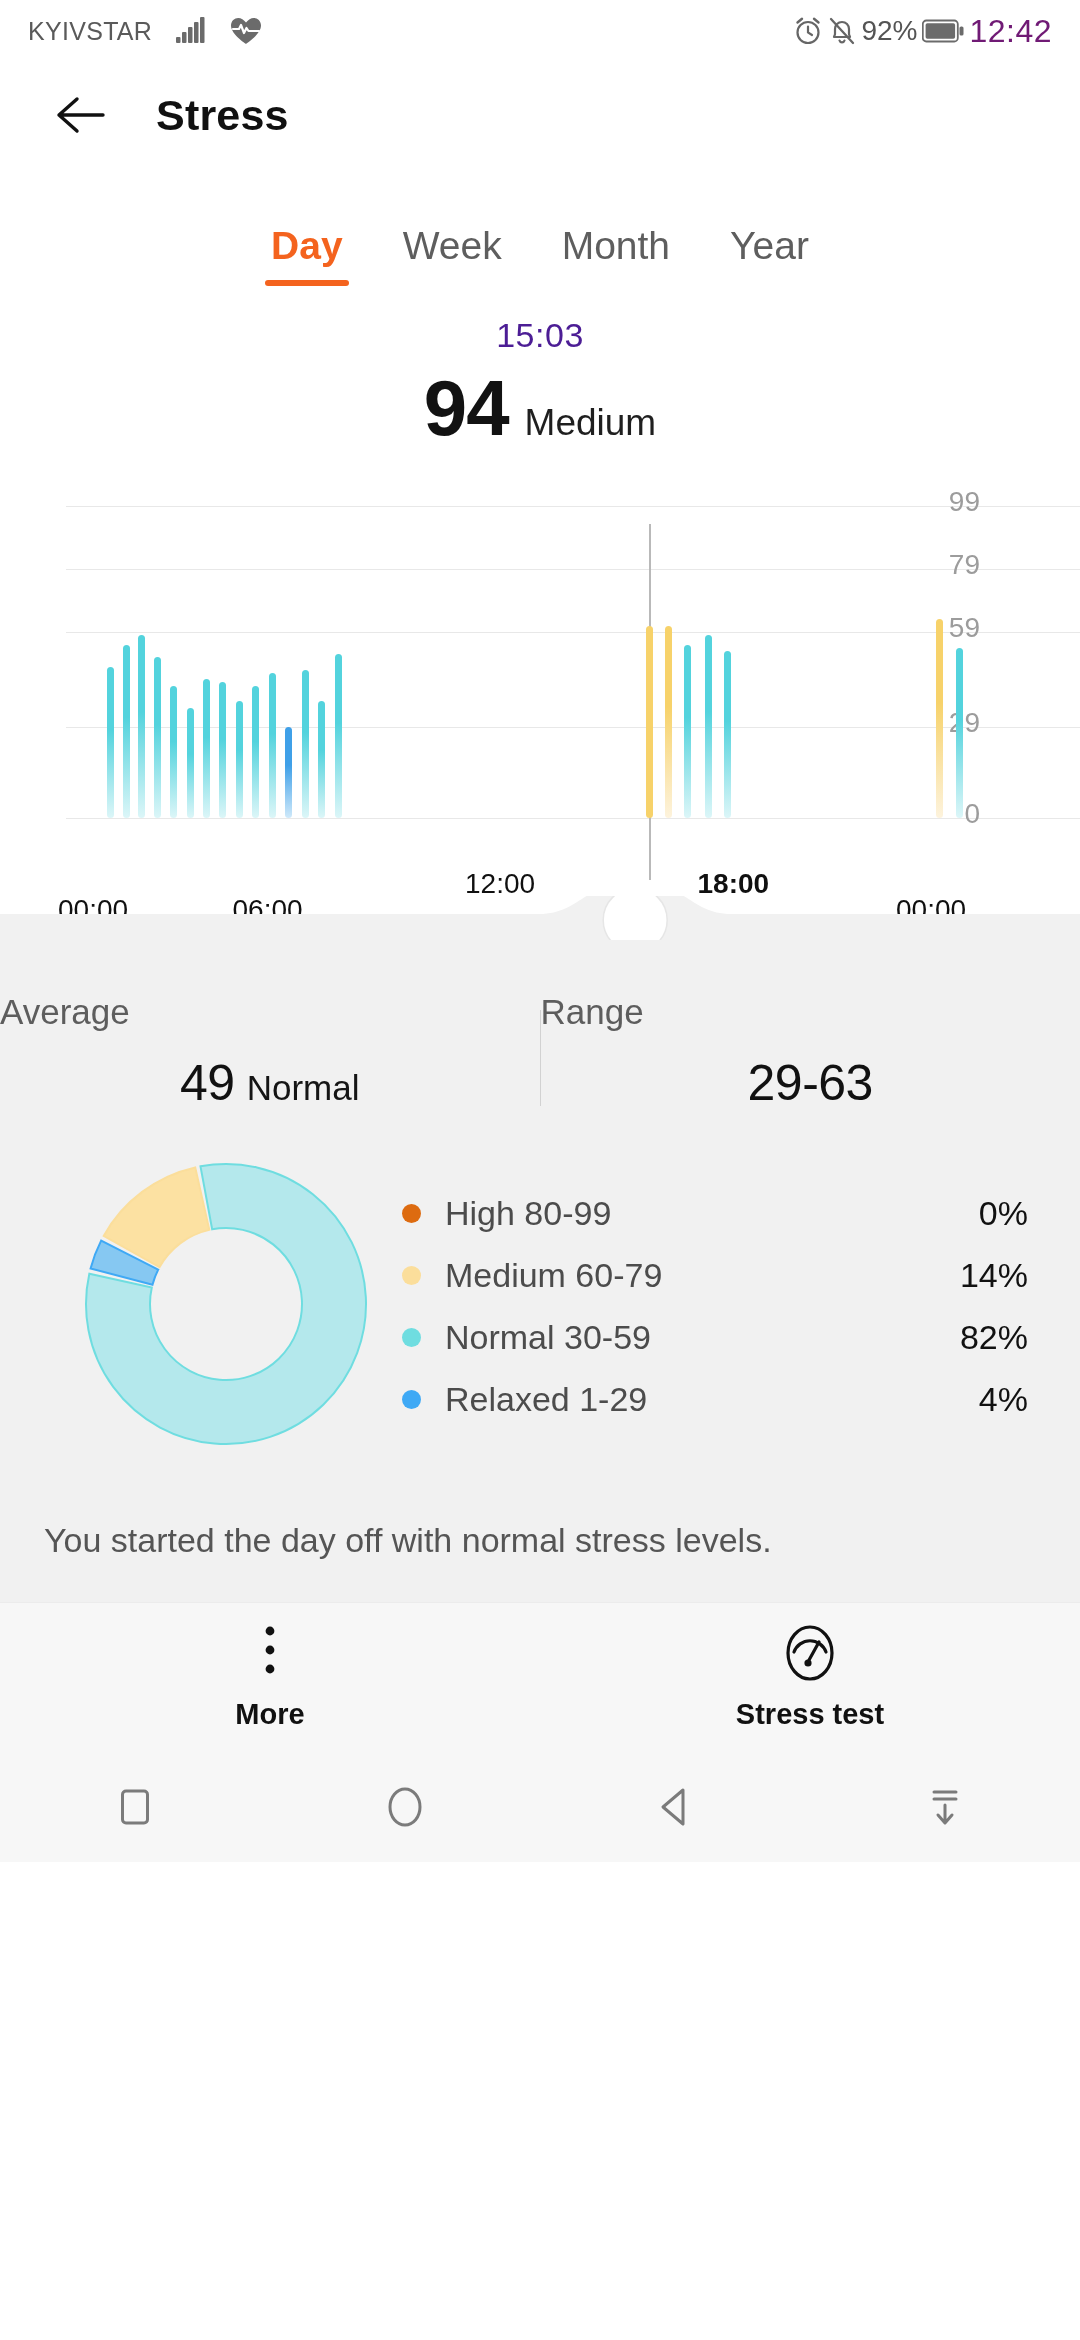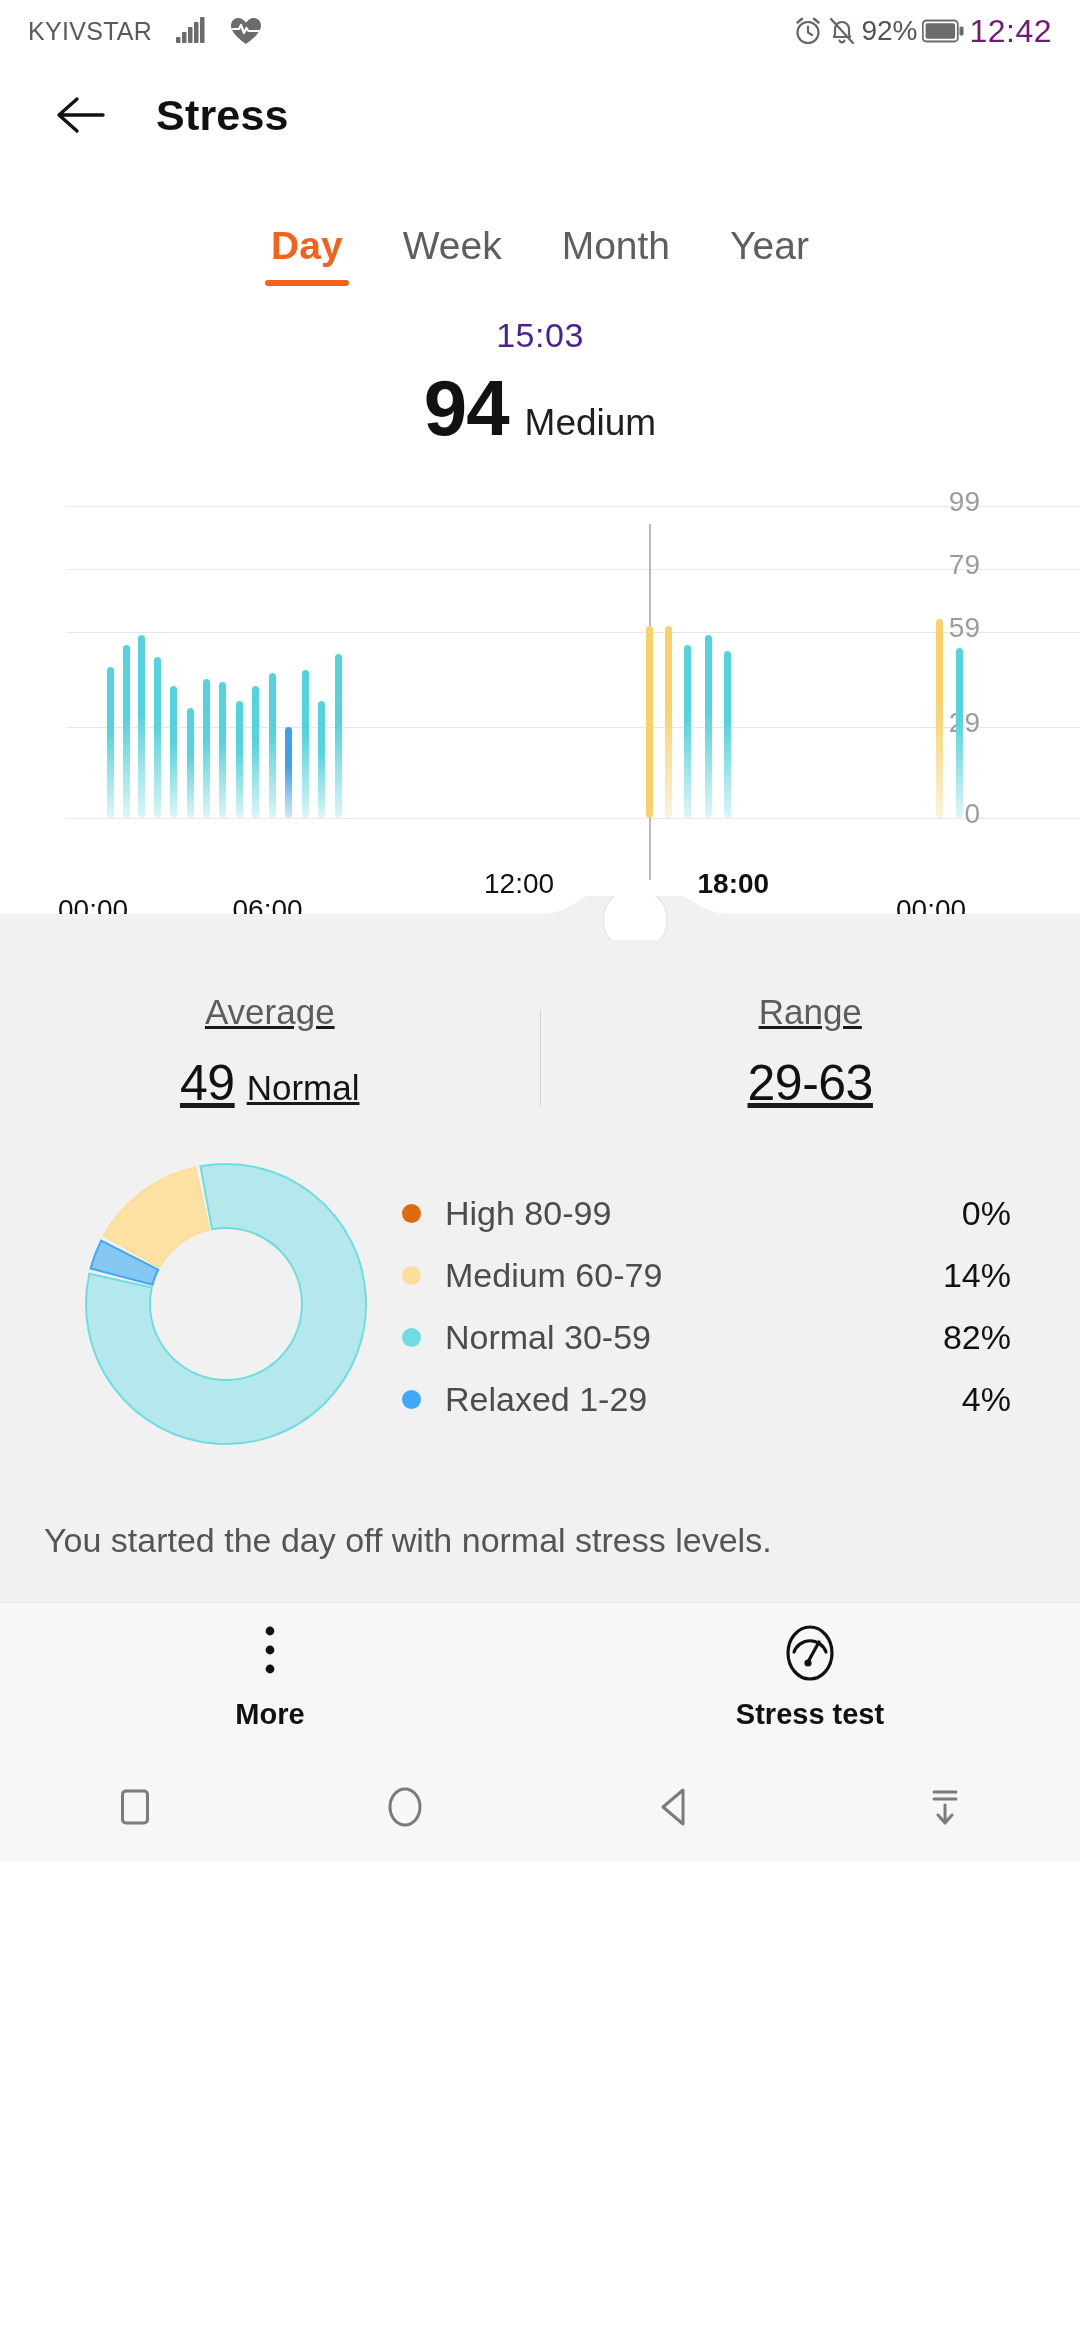--- a/index.html
+++ b/index.html
@@ -60,29 +60,29 @@
   
   .xaxis{ position:relative; height:78px; }
   .xlab{ position:absolute; font-size:28px; color:#101010; white-space:nowrap; }
 
   
   .panel{ position:relative; background:#f1f1f1; padding-top:10px; }
   .notch{
     position:absolute; top:-42px; left:0; width:100%; height:44px; overflow:hidden; pointer-events:none;
   }
   .stats{ display:flex; align-items:stretch; padding:44px 0 38px 0; }
-  .stat{ flex:1; text-align:center;text-decoration:underline; }
+  .stat{ flex:1; text-align:left; }
   .stat-lbl{ font-size:35px; color:#5d5d5d; }
   .stat-row{ display:flex; align-items:baseline; justify-content:center; gap:12px; margin-top:22px; }
   .stat-val{ font-size:50px; color:#111; letter-spacing:-.5px; }
   .stat-sub{ font-size:35px; color:#151515; }
   .divider{ width:1px; background:#d2d2d2; margin:18px 0 6px 0; }
 
   
-  .donut-sec{ display:flex; align-items:center; padding:4px 17px 26px 0; }
+  .donut-sec{ display:flex; align-items:center; padding:4px 0 26px 0; }
   .donut{ width:300px; margin-left:76px; flex:0 0 auto; }
   .legend{ flex:1; padding-left:26px; padding-right:52px; }
   .leg-row{ display:flex; align-items:center; height:62px; }
   .dot{ width:19px; height:19px; border-radius:50%; flex:0 0 auto; }
   .leg-lbl{ font-size:34px; color:#4c4c4c; margin-left:24px; }
   .leg-pct{ margin-left:auto; font-size:34px; color:#111; }
 
   .insight{ font-size:34px; color:#555; padding:34px 44px 40px 44px; line-height:1.3; }
 
   
@@ -210,21 +210,21 @@
       <div class="bar" style="left: 618.438px; top: 156.667px; height: 173.333px; background: linear-gradient(rgb(83, 211, 221) 0%, rgb(83, 211, 221) 42%, rgb(220, 246, 248) 100%);"></div>
       <div class="bar" style="left: 638.975px; top: 147.212px; height: 182.788px; background: linear-gradient(rgb(83, 211, 221) 0%, rgb(83, 211, 221) 42%, rgb(220, 246, 248) 100%);"></div>
       <div class="bar" style="left: 658.35px; top: 162.97px; height: 167.03px; background: linear-gradient(rgb(83, 211, 221) 0%, rgb(83, 211, 221) 42%, rgb(220, 246, 248) 100%);"></div>
       <div class="bar" style="left: 870.312px; top: 131.455px; height: 198.545px; background: linear-gradient(rgb(247, 210, 106) 0%, rgb(247, 210, 106) 42%, rgb(253, 243, 221) 100%);"></div>
       <div class="bar" style="left: 889.688px; top: 159.818px; height: 170.182px; background: linear-gradient(rgb(83, 211, 221) 0%, rgb(83, 211, 221) 42%, rgb(220, 246, 248) 100%);"></div>
     </div>
 </div>
 <div class="xaxis" id="xaxis">
     <div class="xlab" style="left: 58px; top: 34px;">00:00</div>
     <div class="xlab" style="left: 232.5px; top: 34px;">06:00</div>
-    <div class="xlab" style="left: 465px; top: 8px; font-weight: normal; margin-left: 19px;">12:00</div>
+    <div class="xlab" style="left: 465px; top: 8px; font-weight: normal;">12:00</div>
     <div class="xlab" style="left: 697.5px; top: 8px; font-weight: bold;">18:00</div>
     <div class="xlab" style="left: 896px; top: 34px;">00:00</div>
   </div>
 
 <div class="panel">
   <div class="notch">
     <svg width="1080" height="44" viewBox="0 0 1080 44" preserveAspectRatio="none">
       <path id="notchPath" d="M0 18 H539.1875 C579.1875 18 585.1875 -14 635.1875 -14 C685.1875 -14 691.1875 18 731.1875 18 H1080 V44 H0 Z" fill="#f1f1f1"></path>
       <circle id="notchCircle" cx="635.1875" cy="24" r="32" fill="#ffffff" stroke="#e6e6e6" stroke-width="1.5"></circle>
     </svg>

